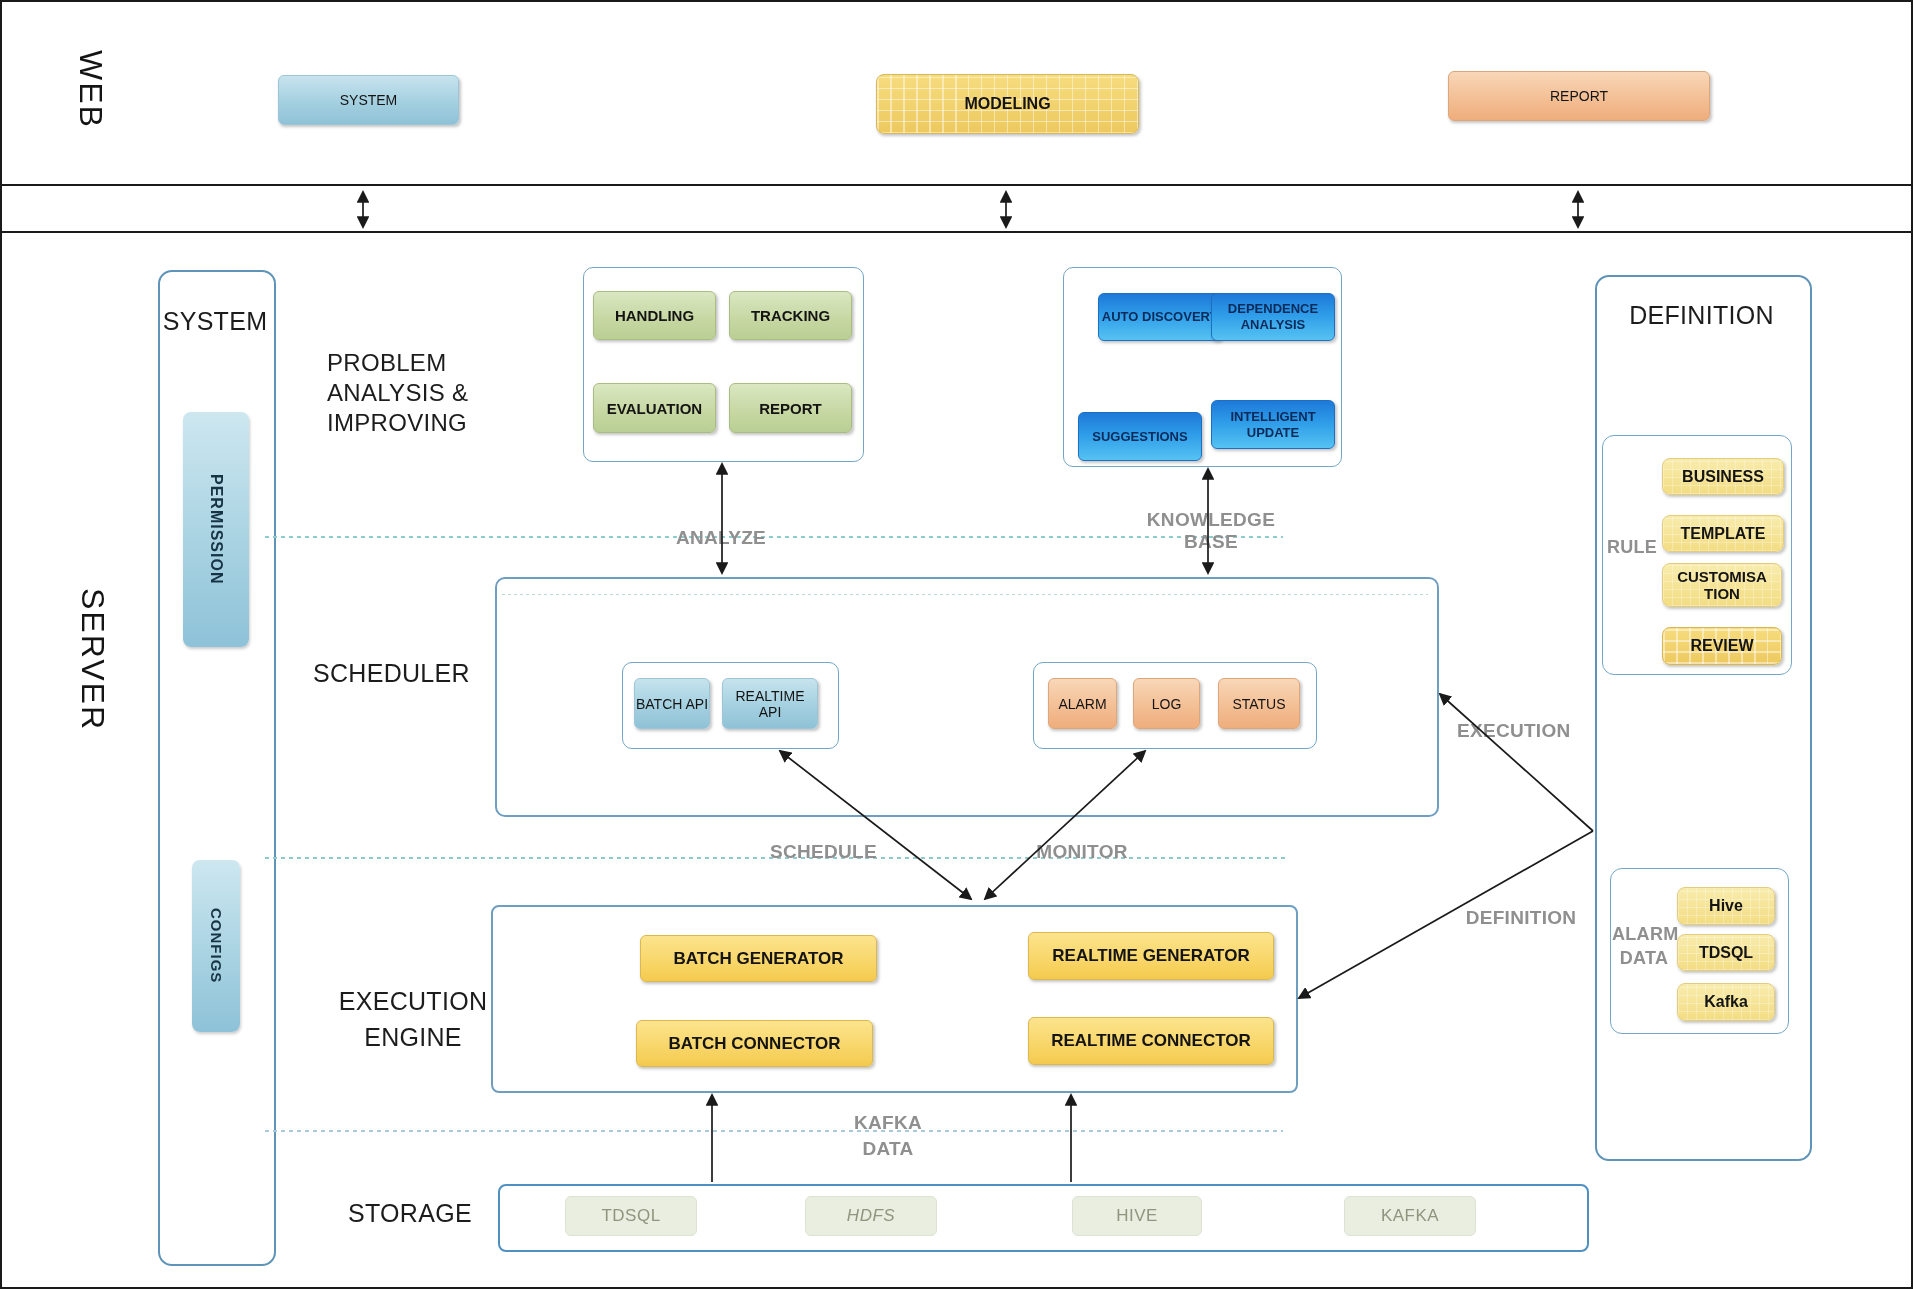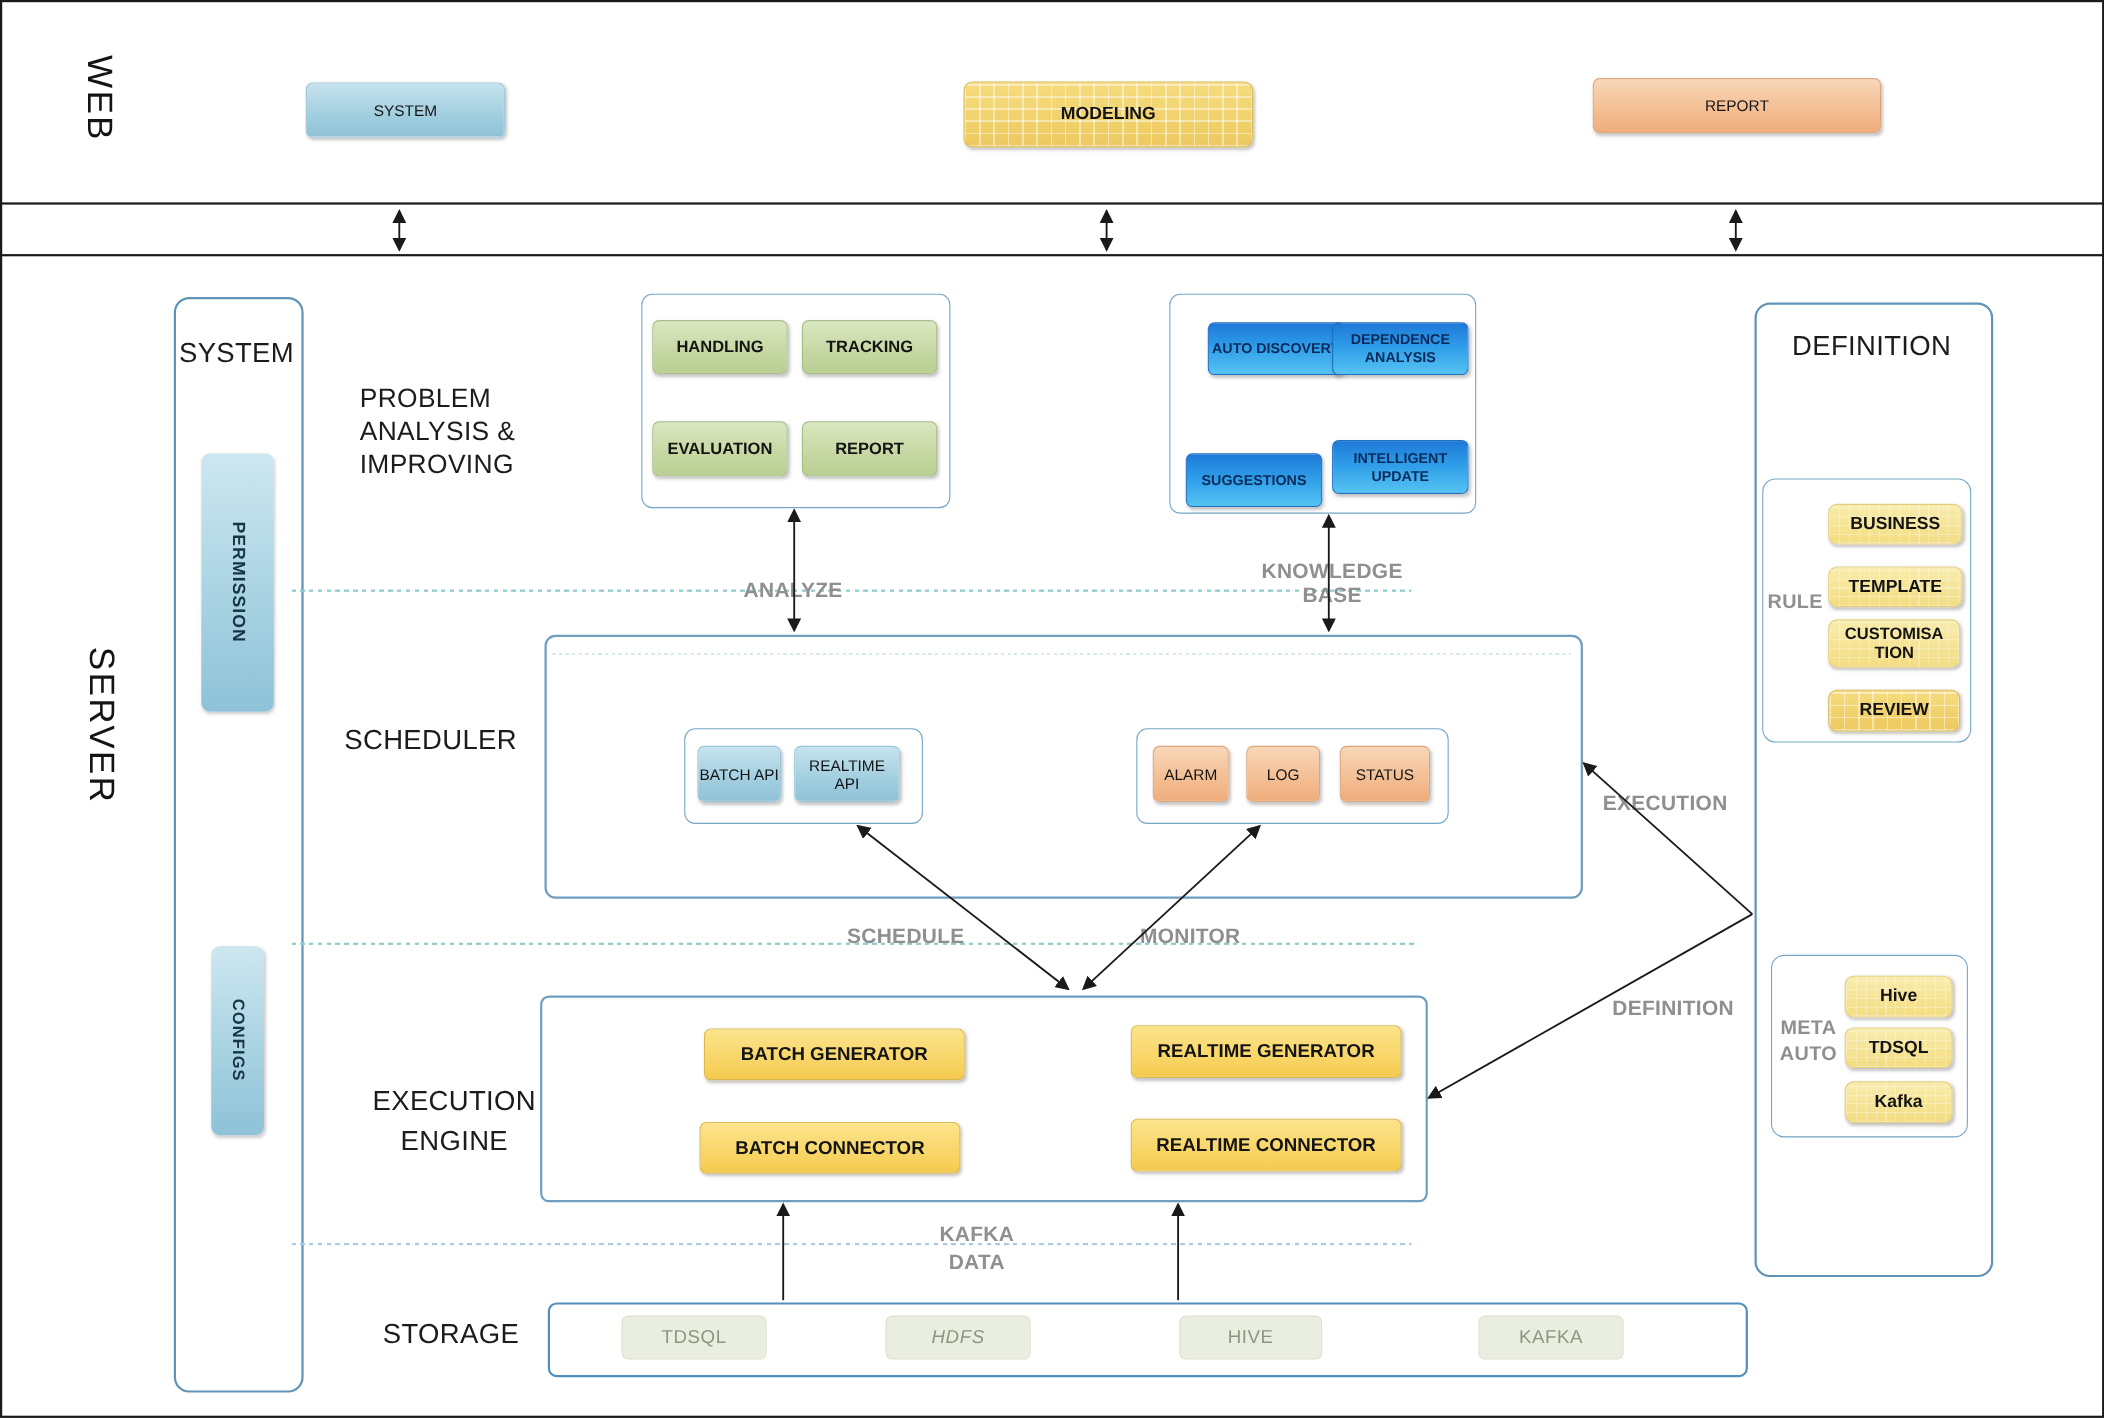--- a/index.html
+++ b/index.html
@@ -90,21 +90,21 @@
   <div class="abs subpanel" style="left:1602px;top:435px;width:188px;height:238px;border-radius:12px;"></div>
   <div class="abs graylbl" style="left:1604px;top:536px;width:56px;font-size:18px;">RULE</div>
   <div class="abs btn b-chip" style="left:1662px;top:458px;width:120px;height:35px;">BUSINESS</div>
   <div class="abs btn b-chip" style="left:1662px;top:515px;width:120px;height:35px;">TEMPLATE</div>
   <div class="abs btn b-chip break" style="left:1662px;top:563px;width:118px;height:42px;font-size:15px;">
       <span>CUSTOMISATION</span>
     </div>
   <div class="abs btn b-grid" style="left:1662px;top:627px;width:118px;height:36px;font-size:16px;">REVIEW</div>
 
   <div class="abs subpanel" style="left:1610px;top:868px;width:177px;height:164px;border-radius:12px;"></div>
-  <div class="abs graylbl" style="left:1612px;top:922px;width:64px;font-size:18px;line-height:24px;">META AUTO</div>
+  <div class="abs graylbl" style="left:1612px;top:922px;width:64px;font-size:18px;line-height:24px;">ALARM DATA</div>
   <div class="abs btn b-chip" style="left:1677px;top:887px;width:96px;height:36px;">Hive</div>
   <div class="abs btn b-chip" style="left:1677px;top:934px;width:96px;height:35px;">TDSQL</div>
   <div class="abs btn b-chip" style="left:1677px;top:983px;width:96px;height:36px;">Kafka</div>
 
   <div class="abs dash" style="left:265px;top:536px;width:1018px;"></div>
   <div class="abs graylbl" style="left:669px;top:527px;width:104px;">ANALYZE</div>
   <div class="abs graylbl" style="left:1146px;top:509px;width:130px;">KNOWLEDGE BASE</div>
 
   <div class="abs subpanel" style="left:495px;top:577px;width:940px;height:236px;border-width:2px;border-color:#6f9ec0;"></div>
   <div class="abs dash-inner" style="left:502px;top:594px;width:926px;"></div>

